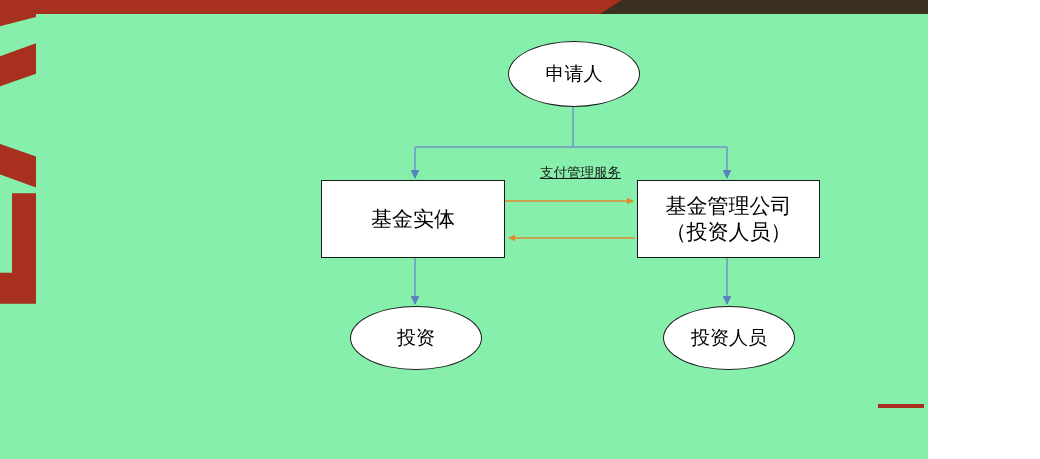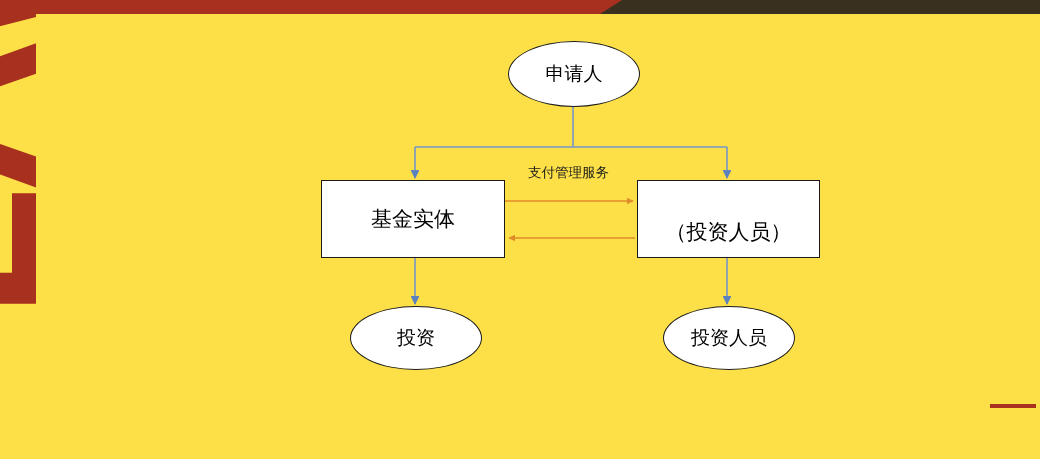--- a/index.html
+++ b/index.html
@@ -6,23 +6,23 @@
   html, body {
     margin: 0;
     padding: 0;
     background: #ffffff;
   }
   body {
     font-family: "Liberation Sans", "DejaVu Sans", sans-serif;
   }
   #slide {
     position: relative;
-    width: 1040px;
+    width: 928px;
     height: 459px;
-    background: #fde047;
+    background: #86efac;
     overflow: hidden;
   }
 
   
   #top-bar {
     position: absolute;
     left: 0; top: 0;
     width: 1040px;
     height: 14px;
     background: #a8301f;
@@ -93,21 +93,21 @@
   #node-investors   { left: 663px; top: 306px; width: 130px; height: 62px; }
 
   
   .edge-label {
     position: absolute;
     color: #1a1a1a;
     font-size: 13.5px;
     white-space: nowrap;
     font-family: "Liberation Sans", "DejaVu Sans", sans-serif;
   }
-  #label-pay-mgmt-fee { left: 528px; top: 164px; }
+  #label-pay-mgmt-fee { left: 540px; top: 164px; text-decoration: underline; }
   #label-provide-mgmt { left: 508px; top: 243px; }
 
   
   #logo {
     position: absolute;
     right: 4px;
     top: 398px;
     text-align: right;
   }
   #logo-text {
@@ -166,21 +166,21 @@
   <div class="node ellipse" id="node-applicant">
     <span>申请人</span>
   </div>
 
   <div class="node rect" id="node-fund-entity">
     <span>基金实体</span>
   </div>
 
   <div class="node rect" id="node-mgmt-co">
     <span class="lines">
-      <br>
+      <span>基金管理公司</span><br>
       <span>（投资人员）</span>
     </span>
   </div>
 
   <div class="node ellipse" id="node-investors">
     <span>投资人员</span>
   </div>
 
   <div class="node ellipse" id="node-investment">
     <span>投资</span>

